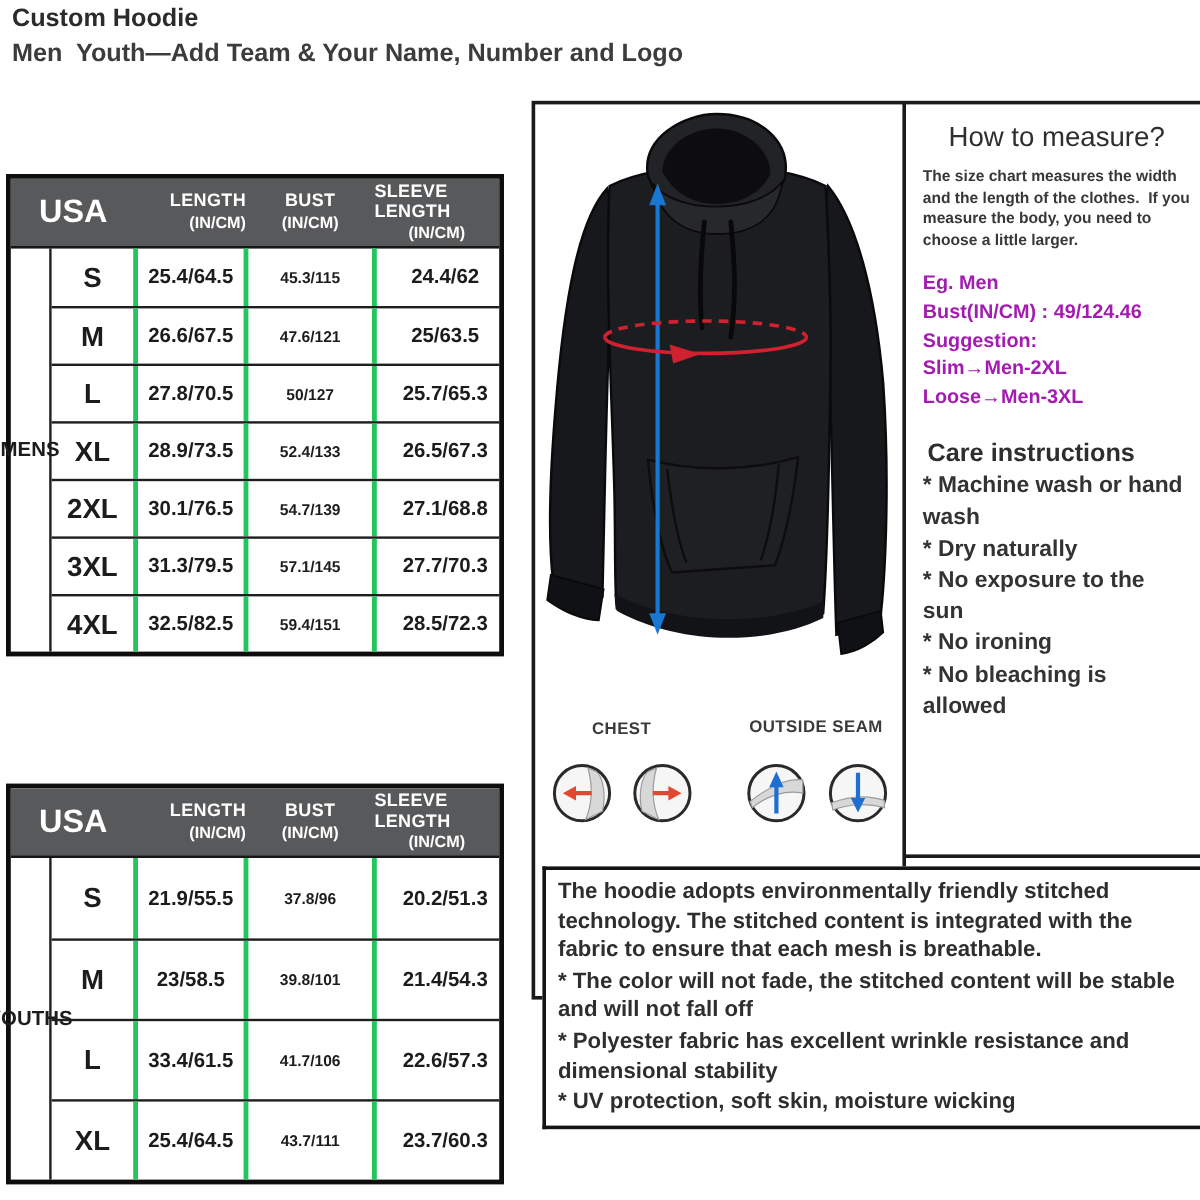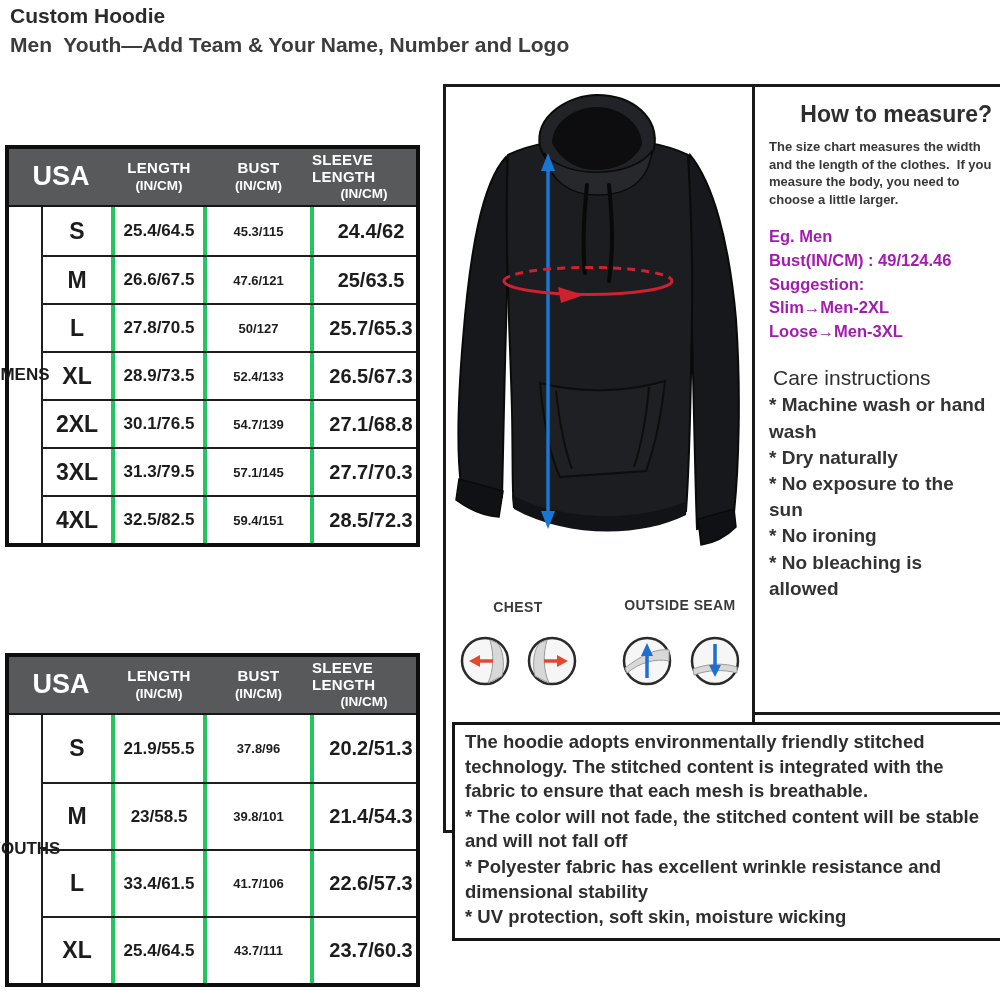--- a/index.html
+++ b/index.html
@@ -11,59 +11,59 @@
   .page-title { position:absolute; left:10px; top:4px; font-size:21px; font-weight:bold; color:#2b2b2b; }
   .page-subtitle { position:absolute; left:10px; top:33px; font-size:21px; font-weight:bold; color:#3c3c3c; white-space:pre-wrap; }
 
   
   .size-table { position:absolute; left:5px; width:415px; border:4px solid #0e0e0e; background:#fff; }
   .size-table.men { top:145px; }
   .size-table.youth { top:653px; }
   .thead { height:58px; background:#58595b; display:flex; color:#fff; border-bottom:2px solid #161616; }
   .th { display:flex; flex-direction:column; align-items:center; justify-content:center; line-height:1.1; }
   .th-usa { width:104px; font-size:27px; font-weight:bold; }
-  .th-length { width:92px; }
+  .th-length { width:92px;align-items:flex-end; }
   .th-bust { width:107px; }
   .th-sleeve { flex:1; }
   .th .lbl { font-size:15px; font-weight:bold; letter-spacing:.3px; }
   .th .unit { font-size:13.5px; font-weight:bold; margin-top:2px; }
   .tbody { display:flex; }
   .side-col { width:34px; border-right:2px solid #1f1f1f; display:flex; align-items:center; justify-content:center;
               font-size:17px; font-weight:bold; line-height:1.18; text-align:center; }
   .rows { flex:1; display:flex; flex-direction:column; }
   .row { display:flex; }
   .row + .row { border-top:2px solid #1f1f1f; }
   .men .row { height:48px; }
   .youth .row { height:67px; }
   .cell { display:flex; align-items:center; justify-content:center; font-weight:bold; flex-shrink:0; }
   .cell + .cell { border-left:4px solid #22c55e; }
   .c-size { width:68px; font-size:23px; }
   .c-length { width:92px; font-size:17px; }
   .c-bust { width:107px; font-size:13px; }
-  .c-sleeve { flex:1; font-size:20px;padding-left:12px; }
+  .c-sleeve { flex:1; font-size:17px;padding-left:12px; }
 
   
   .diagram-panel { position:absolute; left:443px; top:84px; width:312px; height:749px; border:3px solid #1a1a1a; background:#fff; }
   .hoodie-svg { position:absolute; left:0; top:4px; width:306px; height:470px; }
   .diag-label { position:absolute; font-size:14px; font-weight:bold; color:#3a3a3a; letter-spacing:.4px; text-align:center; }
   .chest-label { left:24px; top:512px; width:96px; }
   .seam-label { left:166px; top:510px; width:136px; }
   .measure-icon { position:absolute; width:52px; height:52px; }
   .icon-1 { left:13px; top:548px; }
   .icon-2 { left:80px; top:548px; }
   .icon-3 { left:175px; top:548px; }
   .icon-4 { left:243px; top:548px; }
 
   
   .measure-panel { position:absolute; left:755px; top:84px; width:245px; height:631px; border-top:3px solid #1a1a1a; border-bottom:3px solid #1a1a1a; background:#fff; padding:10px 8px 0 14px; }
-  .measure-heading { font-size:23px; font-weight:bold; color:#2e2e2e; text-align:right; margin:4px 0 10px 0; }
+  .measure-heading { font-size:23px; font-weight:normal; color:#2e2e2e; text-align:center; margin:4px 0 10px 0; }
   .measure-body { font-size:13px; font-weight:bold; color:#383838; line-height:1.36; white-space:pre-wrap; }
   .eg-block { margin-top:16px; }
   .eg-line { font-size:16.5px; font-weight:bold; color:#a21caf; line-height:1.45; }
-  .care-heading { font-size:21px; font-weight:normal; color:#2e2e2e; margin:22px 0 2px 4px; }
+  .care-heading { font-size:21px; font-weight:bold; color:#2e2e2e; margin:22px 0 2px 4px; }
   .care-list { }
   .care-item { font-size:19px; font-weight:bold; color:#333; line-height:1.38; }
 
   
   .description-box { position:absolute; left:452px; top:722px; width:548px; height:219px; border:3px solid #141414; border-right:none; background:#fff; padding:5px 8px 0 10px; }
   .desc-line { font-size:18.5px; font-weight:bold; color:#2e2e2e; line-height:1.33; margin-bottom:1px; }
 </style>
 </head>
 <body>
 

